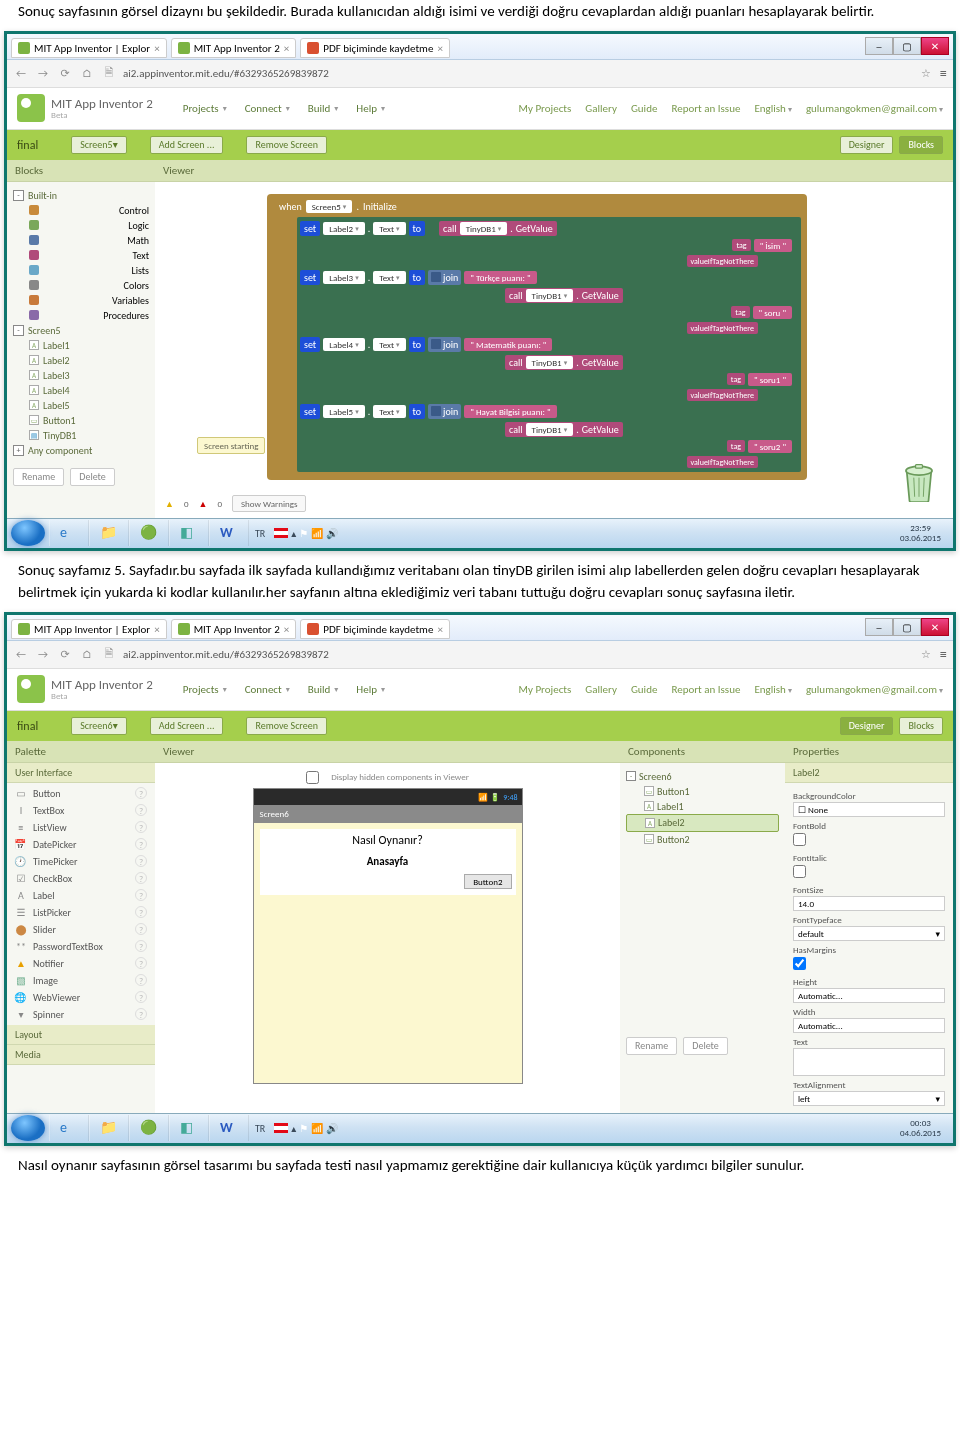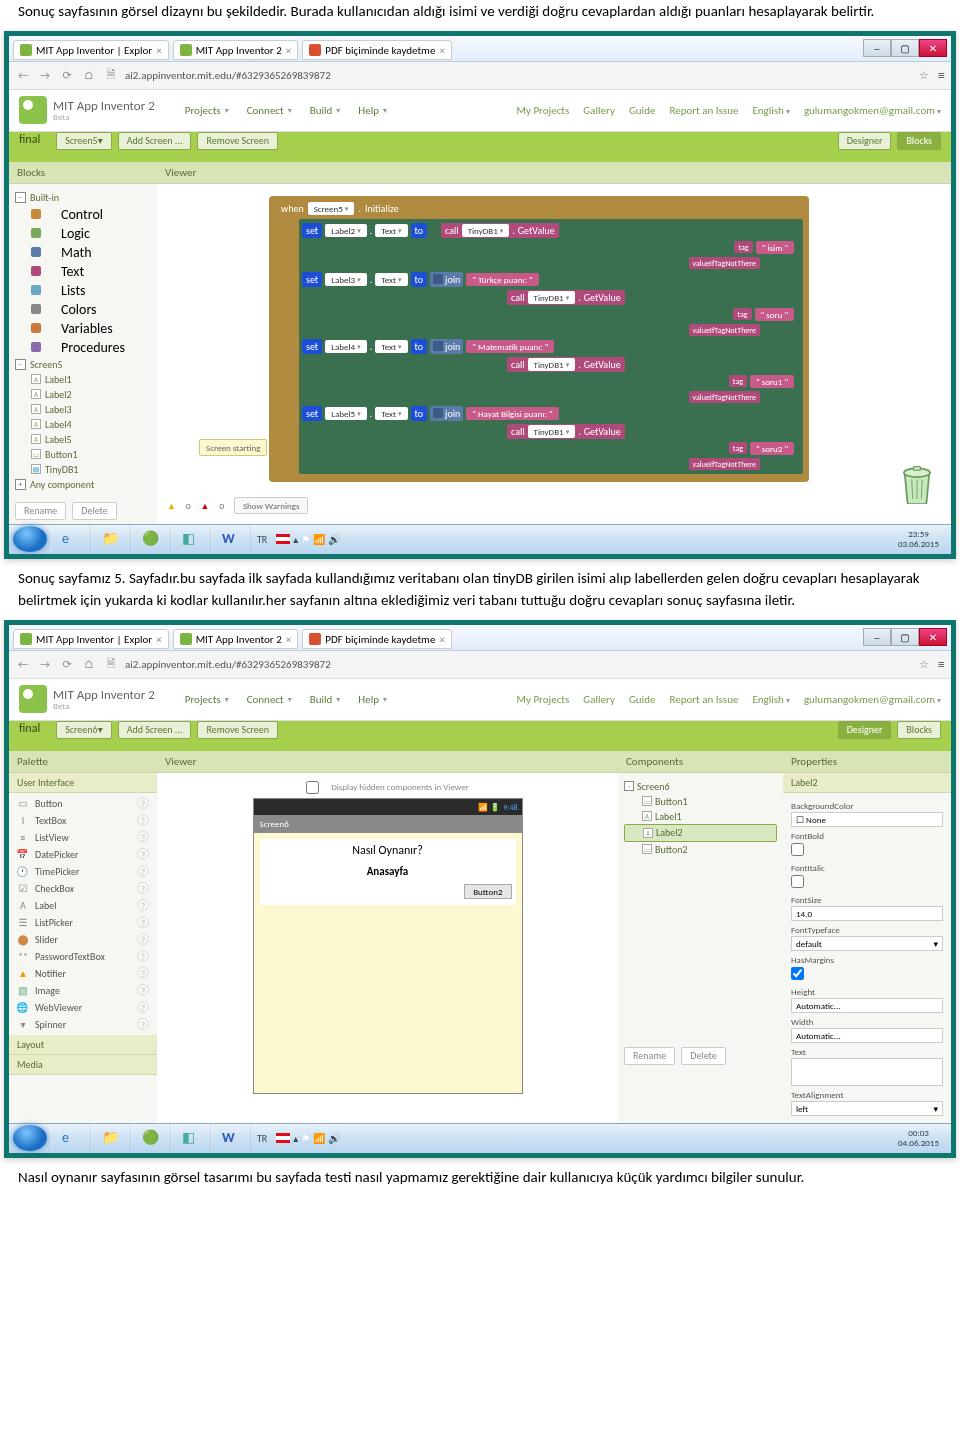--- a/index.html
+++ b/index.html
@@ -1,20 +1,20 @@
 <!DOCTYPE html>
 <html><head>
 <meta charset="utf-8">
 <style>
   * { box-sizing: border-box; margin: 0; padding: 0; }
   body { font-family: Calibri, Arial, sans-serif; font-size: 15px; color: #000; background: #fff; width: 960px; }
   
   .para { padding: 0 18px; line-height: 1.5; }
   
-  .window { margin: 8px 4px; border: 5px solid #0f766e; box-shadow: 0 2px 6px rgba(0,0,0,0.2); }
+  .window { margin: 8px 4px; border: 3px solid #0f766e; box-shadow: 0 2px 6px rgba(0,0,0,0.2); }
   .titlebar { display: flex; align-items: center; gap: 4px; height: 26px; background: linear-gradient(#f5f9fe,#e2ecfa); border-bottom: 1px solid #b8cde2; padding: 0 4px; font-size: 11px; }
   .tab-sm { display: flex; align-items: center; gap: 4px; padding: 2px 6px; background: #fff; border: 1px solid #ccc; border-radius: 3px 3px 0 0; height: 20px; margin-top: 4px; white-space: nowrap; }
   .favicon { width: 12px; height: 12px; background: #7cb342; border-radius: 2px; display: inline-block; }
   .favicon.pdf { background: #d95030; }
   .tab-x { color: #888; cursor: pointer; }
   .winbtns { margin-left: auto; display: flex; }
   .winbtn { width: 28px; height: 18px; background: linear-gradient(#e8f0f8,#d0dce8); border: 1px solid #aaa; display: flex; align-items: center; justify-content: center; font-size: 10px; }
   .winbtn.close { background: linear-gradient(#e48,#c13); color: #fff; border-color: #a02; }
   
   .urlbar { display: flex; align-items: center; gap: 6px; height: 28px; background: #f4f4f4; border-bottom: 1px solid #ddd; padding: 0 6px; font-size: 11px; color: #333; }
@@ -27,33 +27,33 @@
   .logo-icon { width: 28px; height: 28px; background: #8bc34a; border-radius: 4px; position: relative; }
   .logo-icon::after { content: ""; position: absolute; top: 4px; left: 4px; width: 10px; height: 10px; border-radius: 50%; background: #fff; }
   .logo-txt { line-height: 1; }
   .logo-txt .big { font-size: 13px; color: #666; }
   .logo-txt .sm { font-size: 9px; color: #aaa; }
   .topmenu { display: flex; gap: 18px; }
   .topmenu span { cursor: pointer; display: flex; align-items: center; gap: 2px; }
   .caret::after { content: "▾"; font-size: 8px; color: #999; margin-left: 2px; }
   .toplinks { margin-left: auto; display: flex; gap: 14px; align-items: center; color: #7a9a4e; }
   
-  .greenbar { display: flex; align-items: flex-start; height: 30px; background: #a5cf4c; padding: 0 10px; font-size: 11px; color: #fff; gap: 6px; }
+  .greenbar { display: flex; align-items: center; height: 30px; background: #a5cf4c; padding: 0 10px; font-size: 11px; color: #fff; gap: 23px; }
   .proj { color: #3a4a14; font-size: 12px; margin-right: 10px; }
   .sel, .btn-sm { background: #e8f0d8; color: #5a7a2a; border: 1px solid #8aaa4a; padding: 2px 8px; font-size: 10px; border-radius: 2px; height: 18px; display: inline-flex; align-items: center; }
   .right { margin-left: auto; display: flex; gap: 6px; }
   
   .workspace { display: flex; background: #fff; font-size: 11px; }
   
   .leftpanel { width: 148px; background: #f6f7f2; }
   .panel-hd { background: #d8e3b6; color: #5a6a3a; padding: 4px 8px; font-size: 11px; border-bottom: 1px solid #c8d3a6; }
   .tree { padding: 6px; }
   .tree-node { display: flex; align-items: center; gap: 4px; padding: 1px 0; color: #5a6a3a; cursor: pointer; font-size: 10px; }
   .tree-node .sq { width: 11px; height: 11px; border: 1px solid #888; display: inline-flex; align-items: center; justify-content: center; font-size: 8px; color: #666; background: #fff; }
-  .tree-cat { display: flex; align-items: center; gap: 20px; padding: 1px 0 1px 16px; font-size: 14px; }
+  .tree-cat { display: flex; align-items: center; gap: 20px; padding: 1px 0 1px 16px; font-size: 10px; justify-content: space-between; }
   .swatch { width: 10px; height: 10px; border-radius: 2px; }
   .tree-comp { display: flex; align-items: center; gap: 4px; padding: 1px 0 1px 16px; font-size: 10px; color: #5a6a3a; }
   .comp-icon { width: 10px; height: 10px; border: 1px solid #aaa; background: #fff; display: inline-block; font-size: 7px; text-align: center; line-height: 9px; color: #8a6; }
   .btn-row { display: flex; gap: 6px; padding: 4px 6px; }
   .btn-row .btn-sm { background: #fff; color: #888; border-color: #ccc; }
   
   .viewer { flex: 1; background: #fff; position: relative; }
   
   
   .canvas1 { position: relative; height: 336px; background: #fff; overflow: hidden; }

